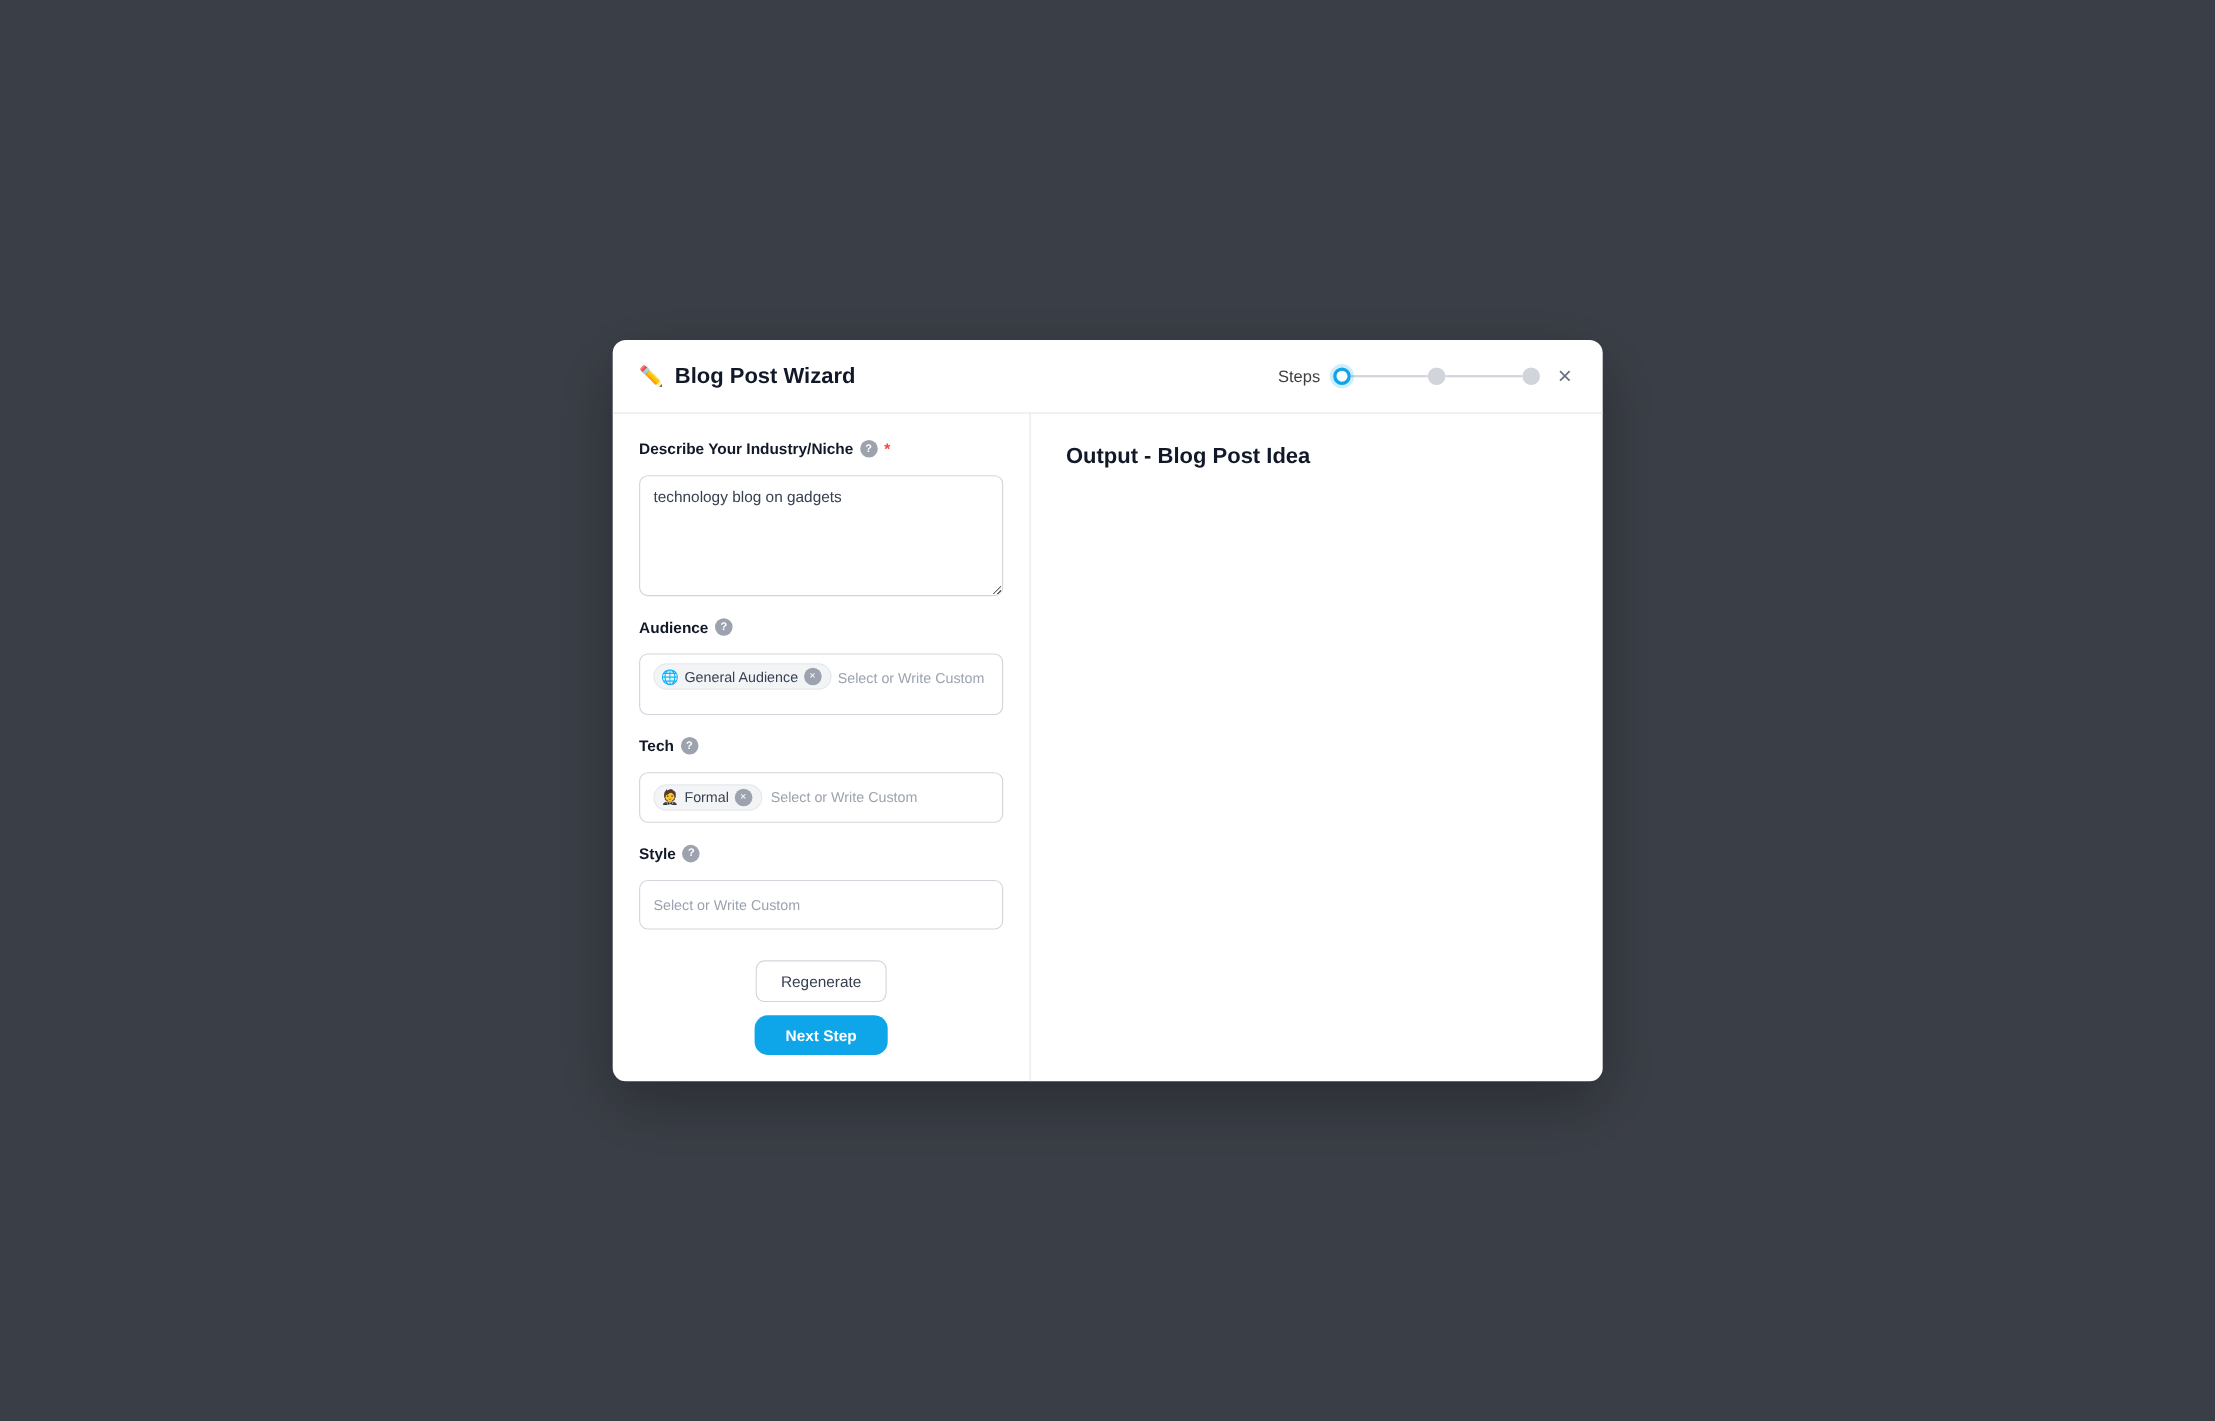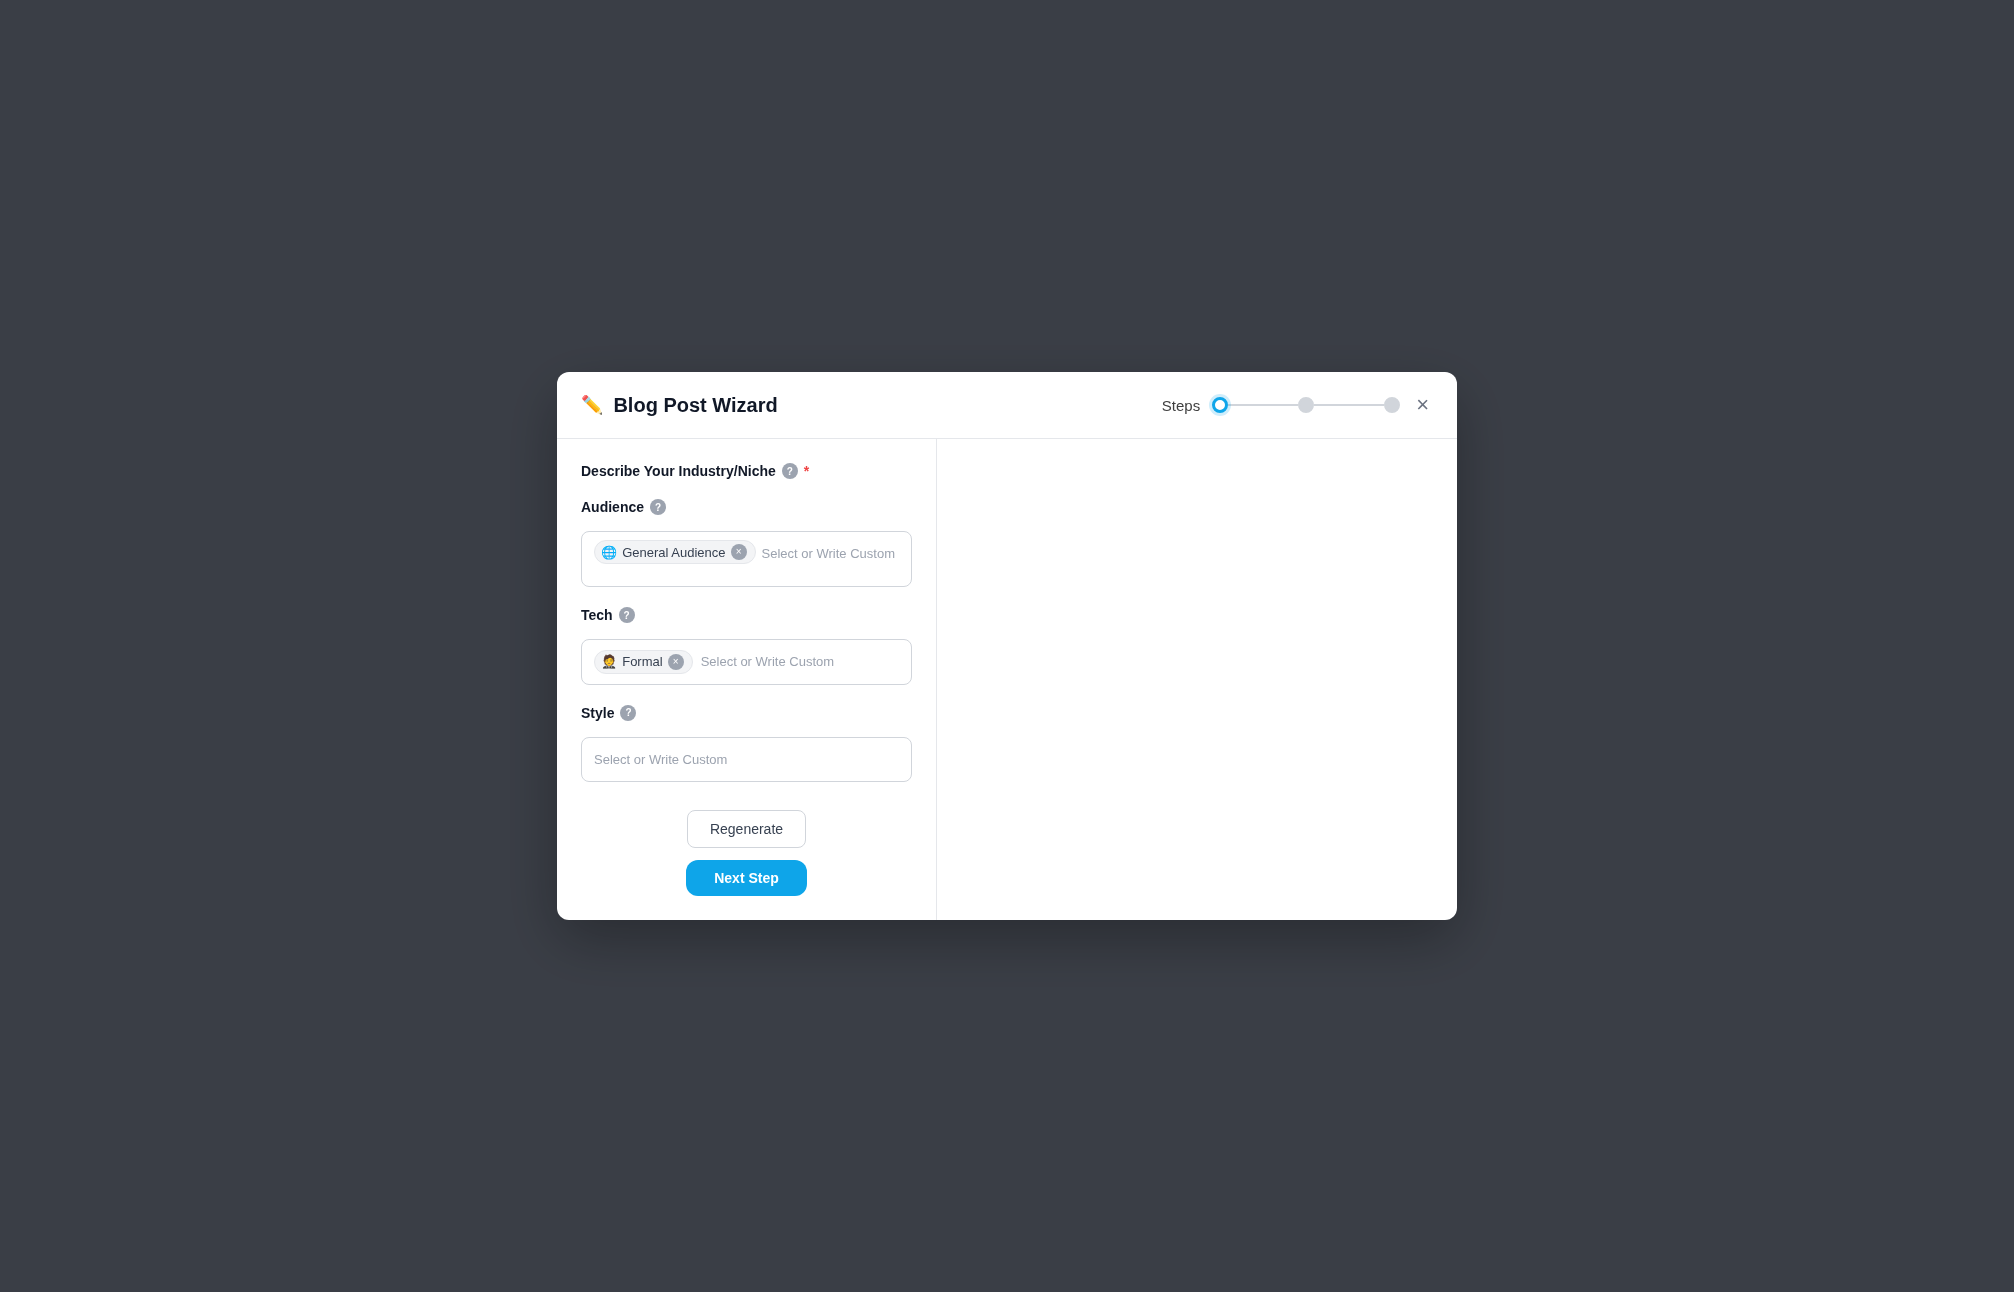--- a/index.html
+++ b/index.html
@@ -352,20 +352,21 @@
     <div class="modal-body">
 
       <div class="left-panel">
 
         <div class="field-group">
           <div class="field-label">
             <span>Describe Your Industry/Niche</span>
             <span class="help-icon">?</span>
             <span class="required-star">*</span>
           </div>
+          <textarea class="textarea-field" style="">technology blog on gadgets</textarea>
         </div>
 
         <div class="field-group">
           <div class="field-label">
             <span>Audience</span>
             <span class="help-icon">?</span>
           </div>
           <div class="tag-input-field">
             <div class="tag">
               <span>🌐</span>
@@ -402,18 +403,19 @@
         </div>
 
         <div class="modal-footer" style="padding: 0; border: none; margin-top: 8px; flex-direction: column;">
           <button class="btn-regenerate">Regenerate</button>
           <button class="btn-next">Next Step</button>
         </div>
 
       </div>
 
       <div class="right-panel">
+        <div class="output-title">Output - Blog Post Idea</div>
       </div>
 
     </div>
 
   </div>
 </div>
 
 </body></html>

